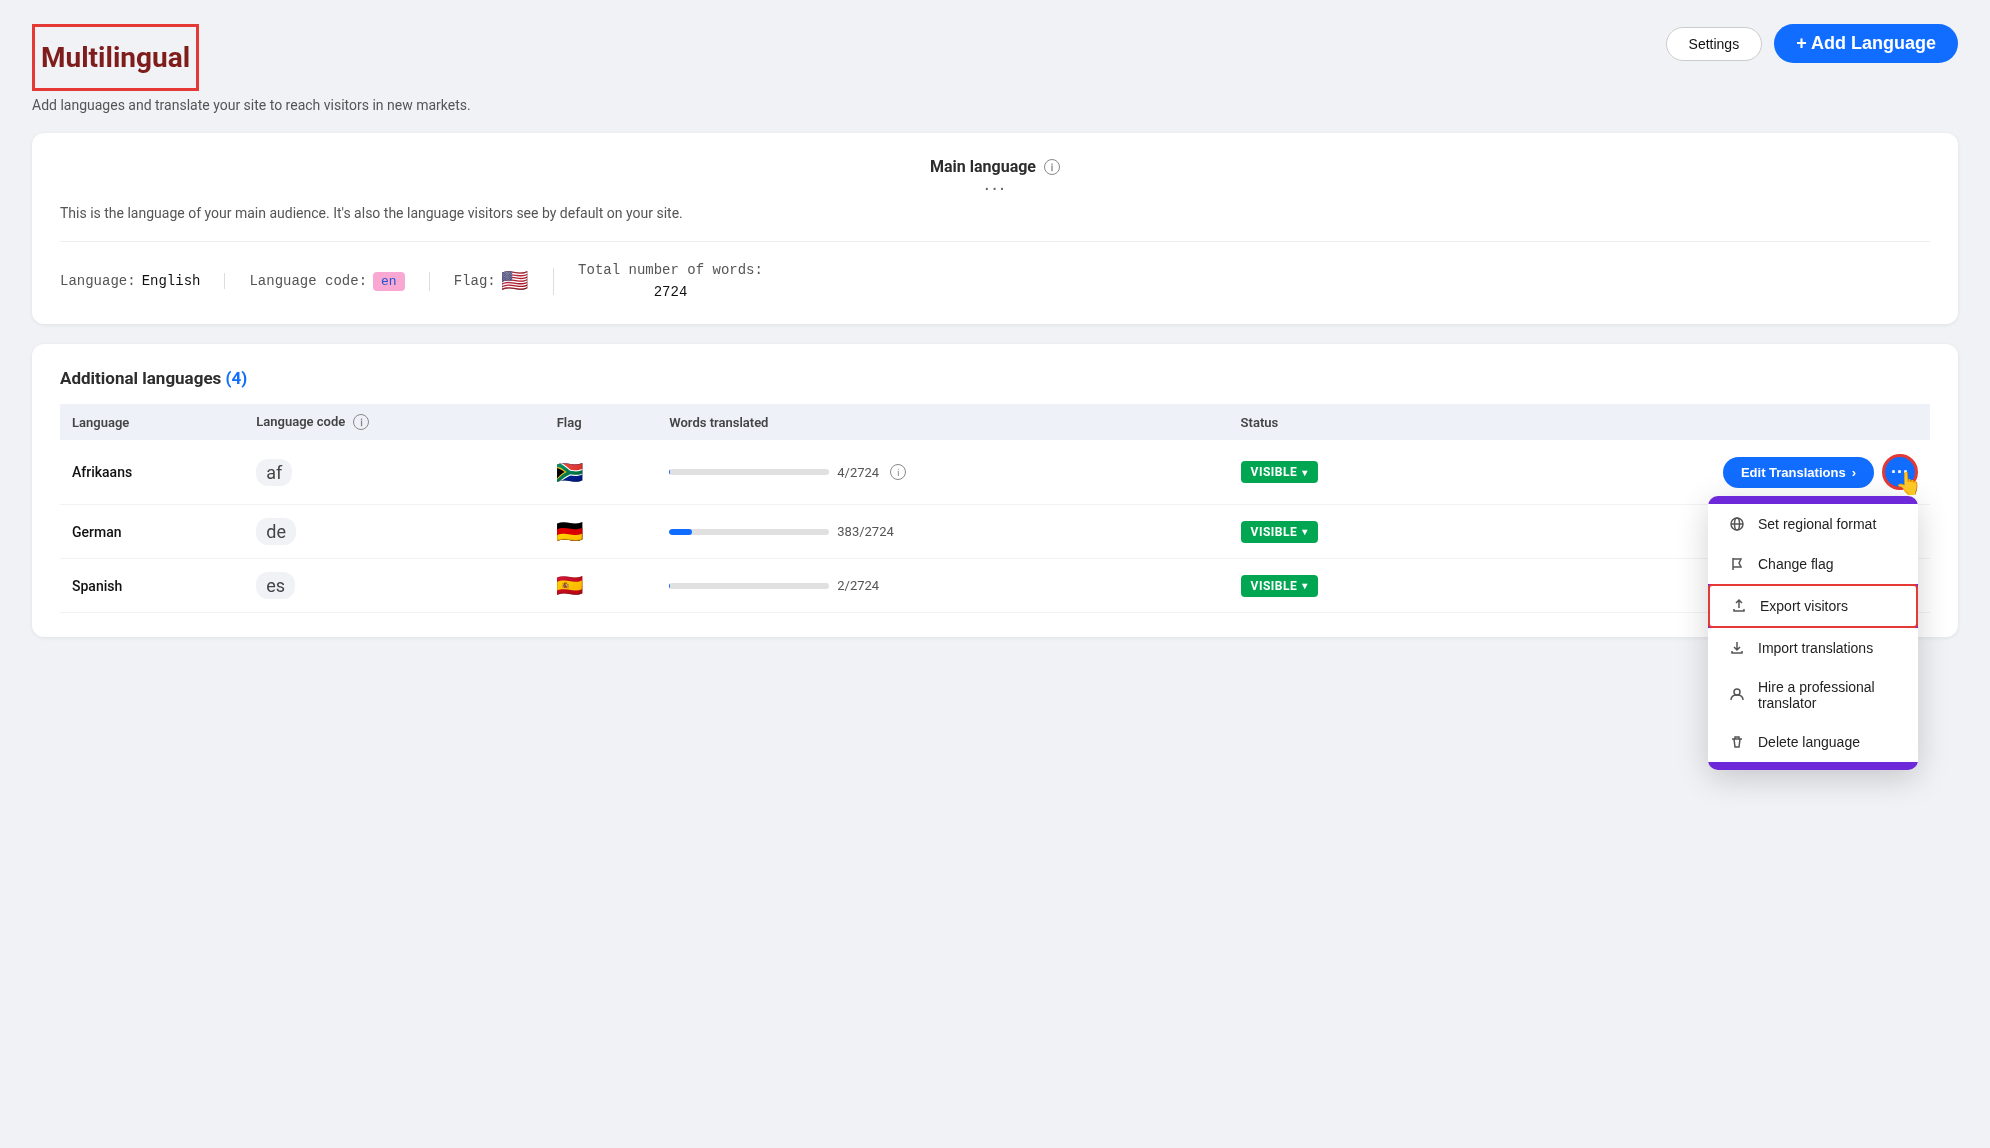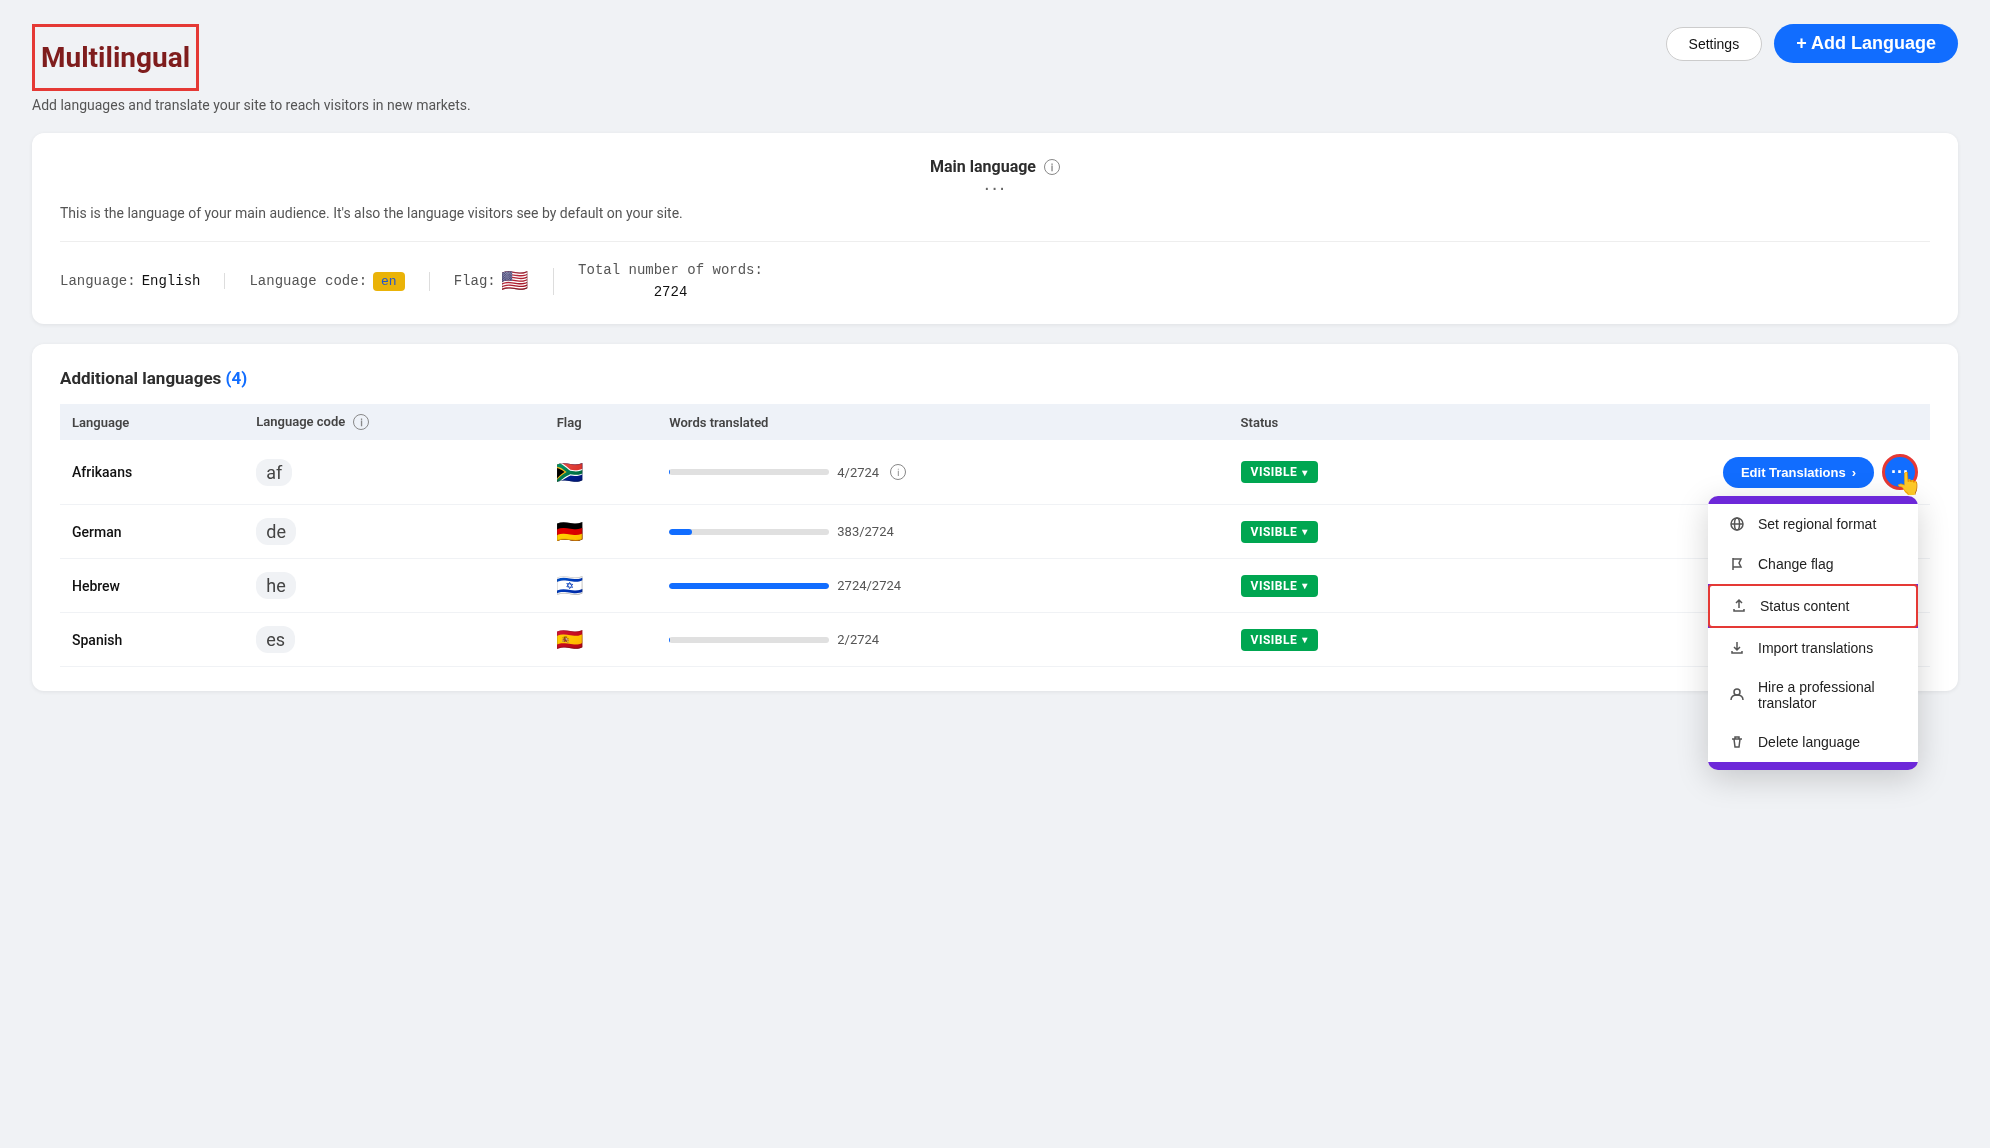--- a/index.html
+++ b/index.html
@@ -129,21 +129,21 @@
       margin-right: 24px;
       border-right: 1px solid #ddd;
     }
     .lang-info-item:last-child {
       border-right: none;
       flex-direction: column;
     }
     .lang-info-label { color: #555; }
     .lang-info-value { font-weight: 500; color: #111; }
     .lang-code-badge {
-      background: #eab308;
+      background: #f9a8d4;
       color: #2255cc;
       border-radius: 4px;
       padding: 2px 8px;
       font-size: 13px;
       font-weight: 500;
     }
 
     
     .section-title {
       font-size: 17px;
@@ -430,21 +430,21 @@
                       </svg>
                     </span>
         <span>Change flag</span>
       </button>
       <button class="dropdown-item highlighted">
         <span class="dropdown-icon">
                       <svg width="16" height="16" viewBox="0 0 16 16" fill="none" stroke="#555" stroke-width="1.5">
                         <path d="M8 2v8M5 5l3-3 3 3M3 11v2h10v-2"></path>
                       </svg>
                     </span>
-        <span>Status content</span>
+        <span>Export visitors</span>
       </button>
       <button class="dropdown-item">
         <span class="dropdown-icon">
                       <svg width="16" height="16" viewBox="0 0 16 16" fill="none" stroke="#555" stroke-width="1.5">
                         <path d="M8 10V2M5 7l3 3 3-3M3 11v2h10v-2"></path>
                       </svg>
                     </span>
         <span>Import translations</span>
       </button>
       <button class="dropdown-item">
@@ -484,41 +484,20 @@
           </td>
           <td>
     <span class="status-visible">
       VISIBLE <span class="chevron-down">▾</span>
     </span></td>
           <td>
             <div class="row-actions"></div>
           </td>
         </tr>
         <tr>
-          <td><span class="lang-name">Hebrew</span></td>
-          <td><span class="code-badge">he</span></td>
-          <td><span class="flag-emoji">🇮🇱</span></td>
-          <td>
-    <div class="progress-wrap">
-      <div class="progress-bar-bg">
-        <div class="progress-bar-fill" style="width:100%"></div>
-      </div>
-      <span class="progress-text">2724/2724</span>
-
-    </div>
-          </td>
-          <td>
-    <span class="status-visible">
-      VISIBLE <span class="chevron-down">▾</span>
-    </span></td>
-          <td>
-            <div class="row-actions"></div>
-          </td>
-        </tr>
-        <tr>
           <td><span class="lang-name">Spanish</span></td>
           <td><span class="code-badge">es</span></td>
           <td><span class="flag-emoji">🇪🇸</span></td>
           <td>
     <div class="progress-wrap">
       <div class="progress-bar-bg">
         <div class="progress-bar-fill" style="width:0.07%"></div>
       </div>
       <span class="progress-text">2/2724</span>
 

